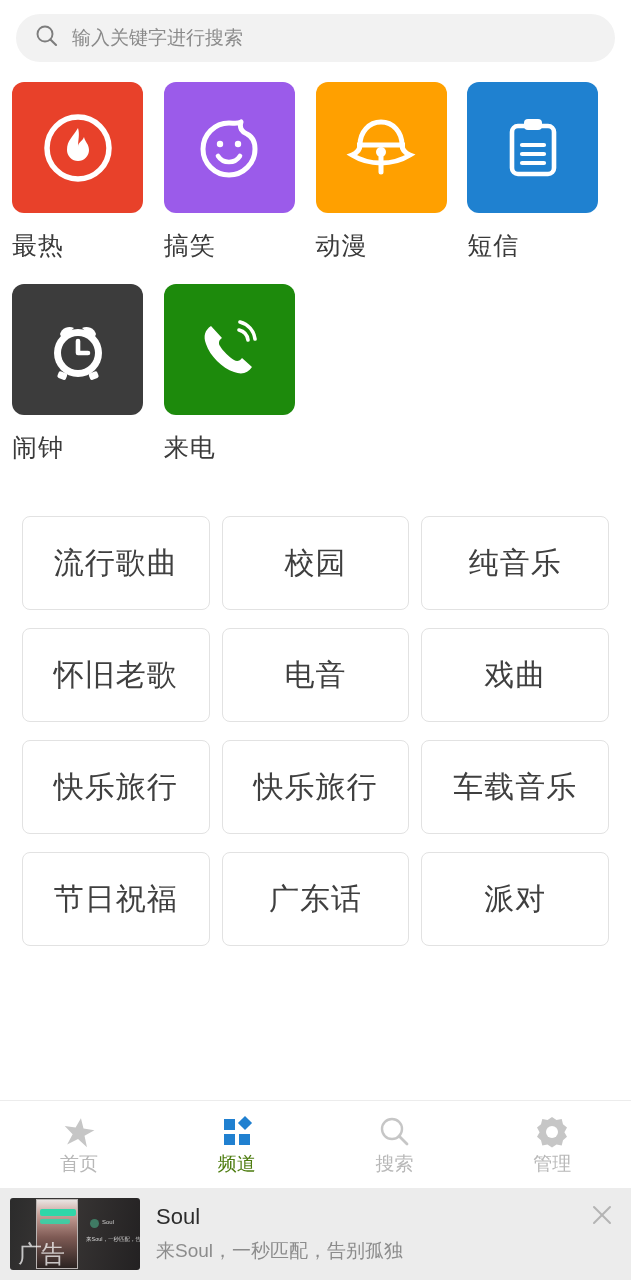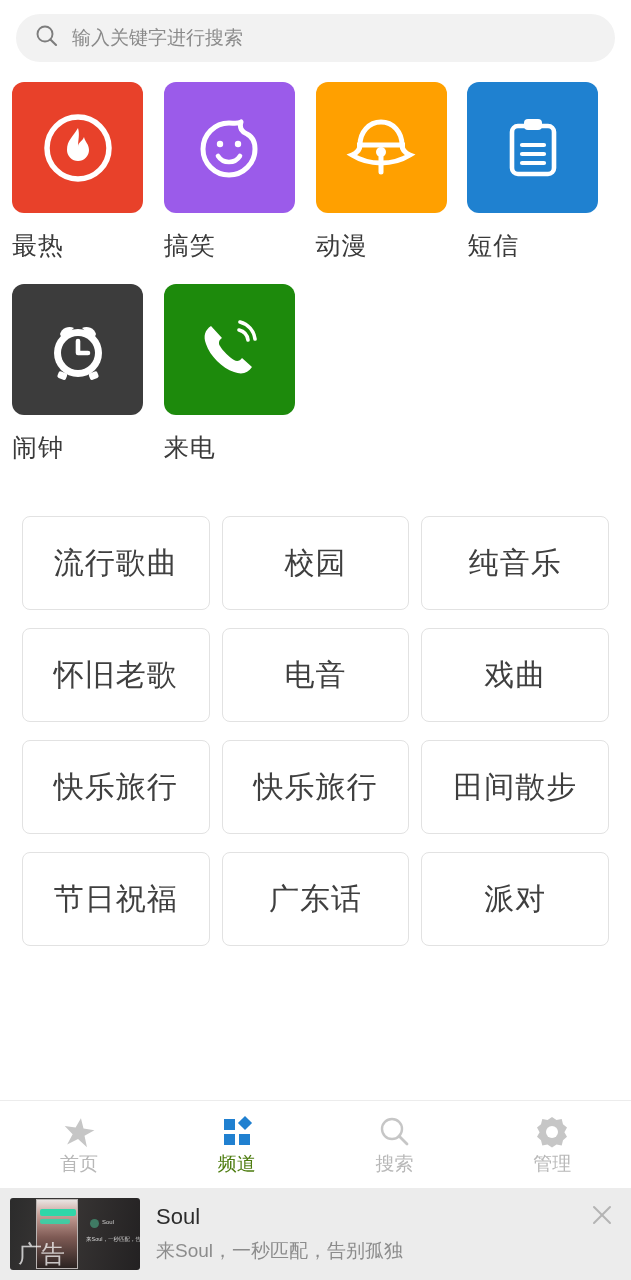--- a/index.html
+++ b/index.html
@@ -230,21 +230,21 @@
 
   <div class="chips">
     <div class="chip">流行歌曲</div>
     <div class="chip">校园</div>
     <div class="chip">纯音乐</div>
     <div class="chip">怀旧老歌</div>
     <div class="chip">电音</div>
     <div class="chip">戏曲</div>
     <div class="chip">快乐旅行</div>
     <div class="chip">快乐旅行</div>
-    <div class="chip">田间散步</div>
+    <div class="chip">车载音乐</div>
     <div class="chip">节日祝福</div>
     <div class="chip">广东话</div>
     <div class="chip">派对</div>
   </div>
 
   <div class="spacer"></div>
 
   <div class="nav">
 
     <div class="nav-item">

